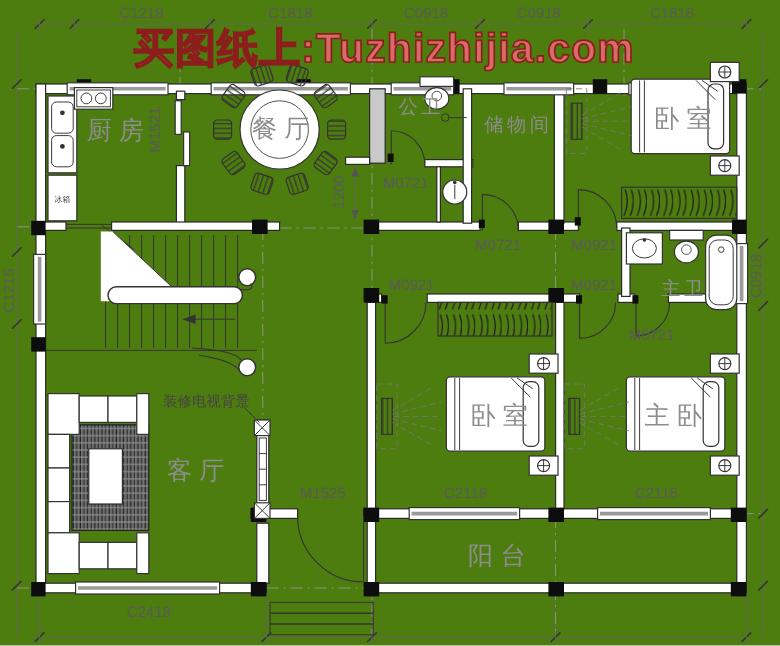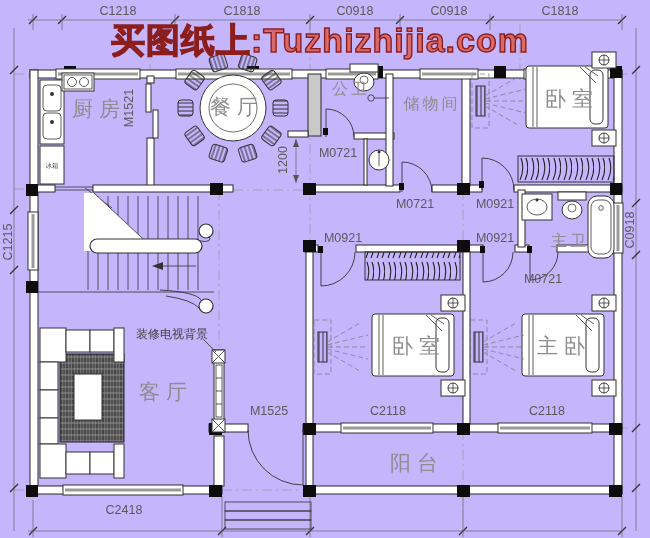--- a/index.html
+++ b/index.html
@@ -1,16 +1,16 @@
 <!DOCTYPE html>
 <html><head>
 <meta charset="utf-8">
 <style>
   html,body{margin:0;padding:0;background:#fff;}
-  #plan{width:650px;height:538px;position:relative;background:#c4b5fd;overflow:hidden;
+  #plan{width:650px;height:538px;position:relative;background:#4d7c0f;overflow:hidden;
         font-family:"Liberation Sans","DejaVu Sans",sans-serif;}
   svg{display:block;}
   .wall{fill:#ffffff;stroke:#2a2a2a;stroke-width:1;}
   .wallg{fill:#c9c9c9;stroke:#2a2a2a;stroke-width:1;}
   .col{fill:#0d0d0d;stroke:none;}
   .furn{fill:#ffffff;stroke:#333;stroke-width:1;}
   .thin{fill:none;stroke:#333;stroke-width:.8;}
   .door{fill:none;stroke:#333;stroke-width:.9;}
   .axis{fill:none;stroke:#999;stroke-width:.7;stroke-dasharray:10 4 2 4;}
   .ray{fill:none;stroke:#777;stroke-width:.7;stroke-dasharray:5 3;}

